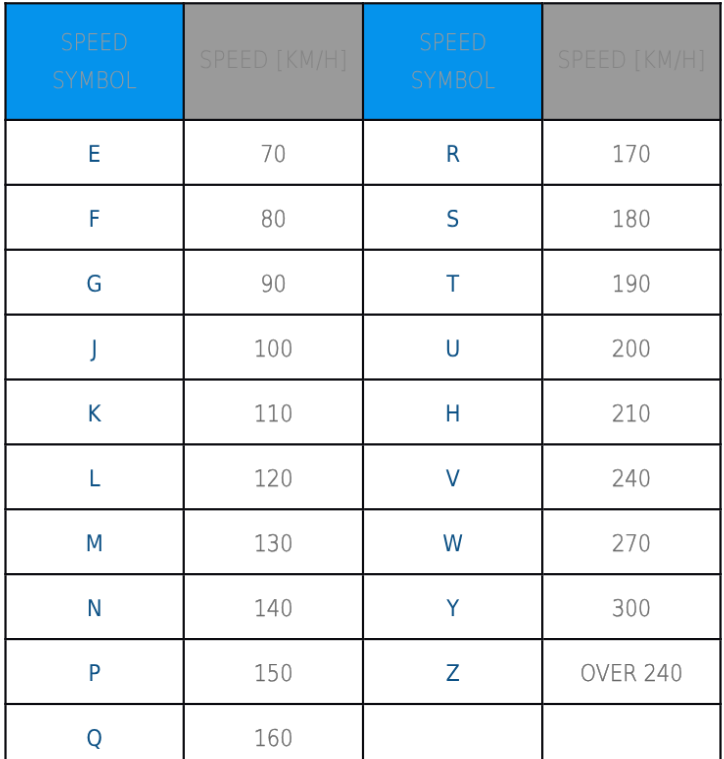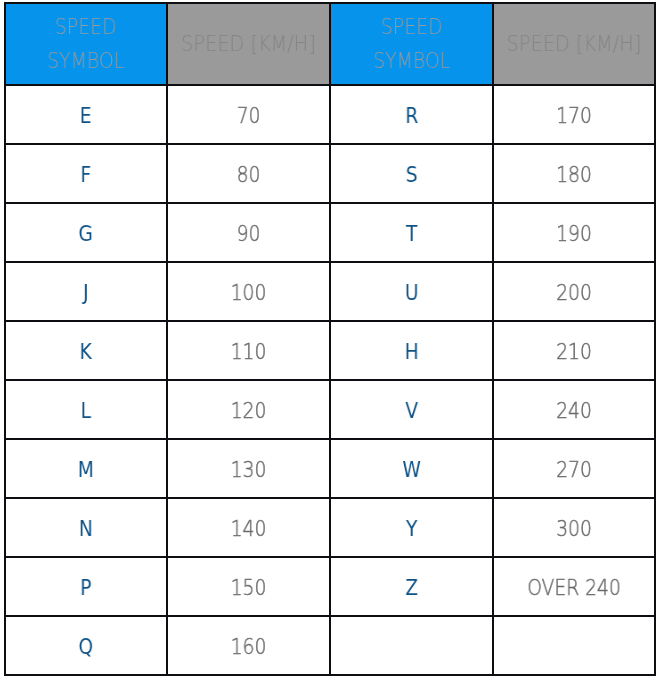--- a/index.html
+++ b/index.html
@@ -6,21 +6,21 @@
 html,body{margin:0;padding:0;background:#ffffff;}
 body{width:658px;height:690px;overflow:hidden;
      font-family:"DejaVu Sans",sans-serif;font-weight:300;}
 #speed-table{margin:2.3px 0 0 4.3px;width:654px;height:682px;}
 table.grid{border-collapse:collapse;table-layout:fixed;width:652px;}
 table.grid th,table.grid td{
   margin:0;padding:0;text-align:center;vertical-align:middle;
   border:2px solid #0d0d12;box-sizing:border-box;font-weight:300;
 }
 col.c1{width:161.5px;}col.c2{width:163px;}col.c3{width:163.5px;}col.c4{width:162px;}
-thead tr{height:82px;}
+thead tr{height:106px;}
 tbody tr{height:59px;}
 .hs{background:#0593ec;}
 .hk{background:#9a9a9a;}
 .tx{display:block;transform:scaleX(0.89);white-space:nowrap;will-change:transform;}
 .hs .tx{color:#9a9a9a;font-size:21.2px;line-height:34px;}
 .hk .tx{color:#858585;font-size:21.7px;line-height:34px;}
 .sym .tx{color:#0e5286;font-size:21px;font-weight:400;position:relative;top:1px;}
 .val .tx{color:#6a6a6a;font-size:21px;-webkit-text-stroke:0.45px #6a6a6a;position:relative;top:1px;}
 </style>
 </head>

